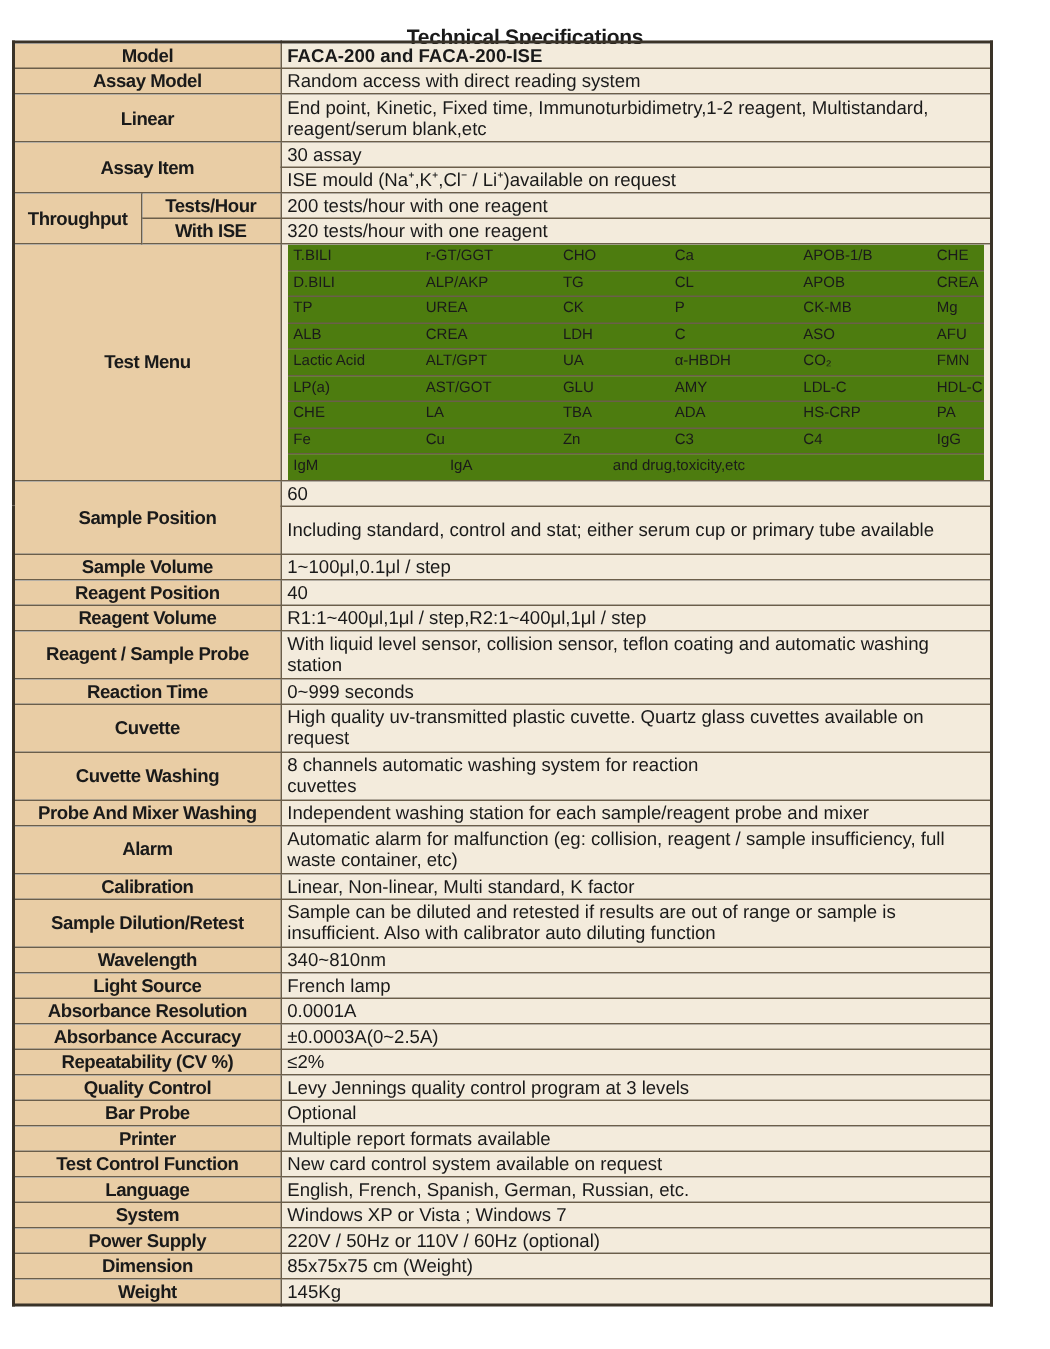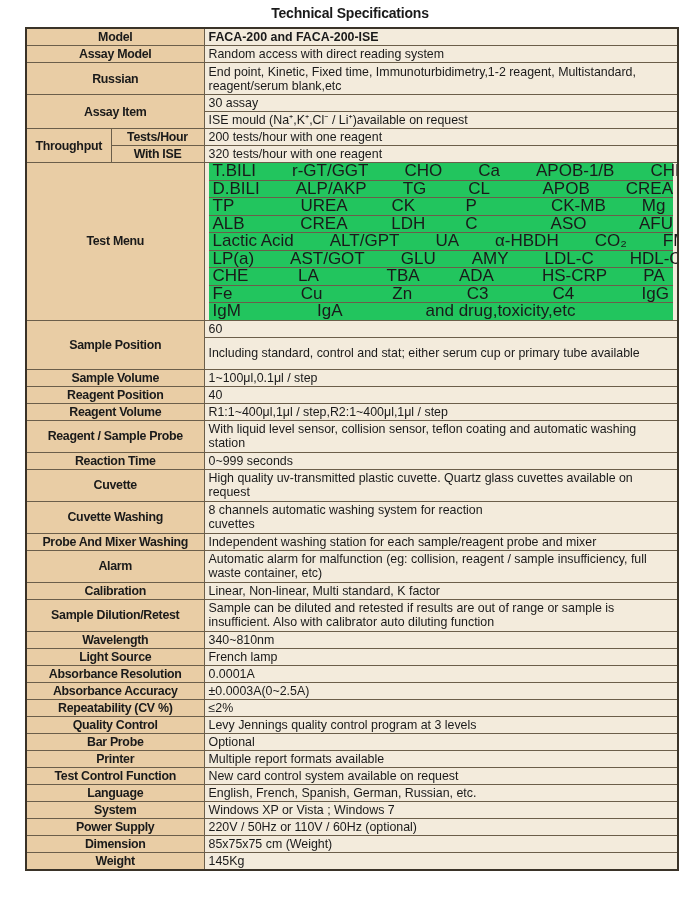--- a/index.html
+++ b/index.html
@@ -1,26 +1,26 @@
 <!DOCTYPE html>
 <html><head>
 <meta charset="utf-8">
 <style>
   html, body { margin:0; padding:0; background:#ffffff; }
   body { width:700px; height:899px; position:relative; font-family:"Liberation Sans", sans-serif; color:#1a1a1a; }
-  .title { position:absolute; left:0; width:700px; top:5px; text-align:center; font-weight:bold; font-size:14px; letter-spacing:-0.2px; }
-  table.spec { position:absolute; left:25px; top:27px; width:654px; border-collapse:collapse; border:2px solid #3a3328; table-layout:fixed; }
+  .title { position:absolute; left:0; width:700px; top:16px; text-align:center; font-weight:bold; font-size:14px; letter-spacing:-0.2px; }
+  table.spec { position:absolute; left:8px; top:27px; width:654px; border-collapse:collapse; border:2px solid #3a3328; table-layout:fixed; }
   table.spec td { border:1px solid #6b5e4a; padding:0 4px; font-size:12.4px; line-height:14px; vertical-align:middle; overflow:hidden; }
   td.lbl { background:#e9cda5; font-weight:bold; text-align:center; font-size:12px; letter-spacing:-0.3px; padding:0 2px; }
   td.val { background:#f3ebdc; text-align:left; }
   td.model { font-weight:bold; }
   tr.h17 td { height:16px; }
   tr.h33 td { height:31px; }
   td.menu-cell { padding:0; }
-  .menu-row { display:flex; height:16.5px; line-height:16.5px; border-bottom:1px solid #6b5e4a; background:#22c55e; font-size:17px;gap:32px; }
+  .menu-row { display:flex; height:16.5px; line-height:16.5px; border-bottom:1px solid #6b5e4a; background:#4d7c0f; font-size:10px;gap:32px; }
   .menu-row:last-child { border-bottom:none; }
   .menu-row span { display:block; padding-left:4px; white-space:nowrap; }
   .c0 { width:83px; } .c1 { width:88px; } .c2 { width:61px; } .c3 { width:79px; } .c4 { width:84px; } .c5 { width:50px; }
   .wide { width:300px; }
 </style>
 </head>
 <body>
 
 <div class="title">Technical Specifications</div>
 
@@ -33,21 +33,21 @@
   <tbody>
     <tr class="h17">
       <td class="lbl" colspan="2">Model</td>
       <td class="val model">FACA-200 and FACA-200-ISE</td>
     </tr>
     <tr class="h17">
       <td class="lbl" colspan="2">Assay Model</td>
       <td class="val">Random access with direct reading system</td>
     </tr>
     <tr class="h33">
-      <td class="lbl" colspan="2">Russian</td>
+      <td class="lbl" colspan="2">Linear</td>
       <td class="val">End point, Kinetic, Fixed time, Immunoturbidimetry,1-2 reagent, Multistandard, reagent/serum blank,etc</td>
     </tr>
     <tr class="h17">
       <td class="lbl" colspan="2" rowspan="2">Assay Item</td>
       <td class="val">30 assay</td>
     </tr>
     <tr class="h17">
       <td class="val">ISE mould (Na⁺,K⁺,Cl⁻ / Li⁺)available on request</td>
     </tr>
     <tr class="h17">

